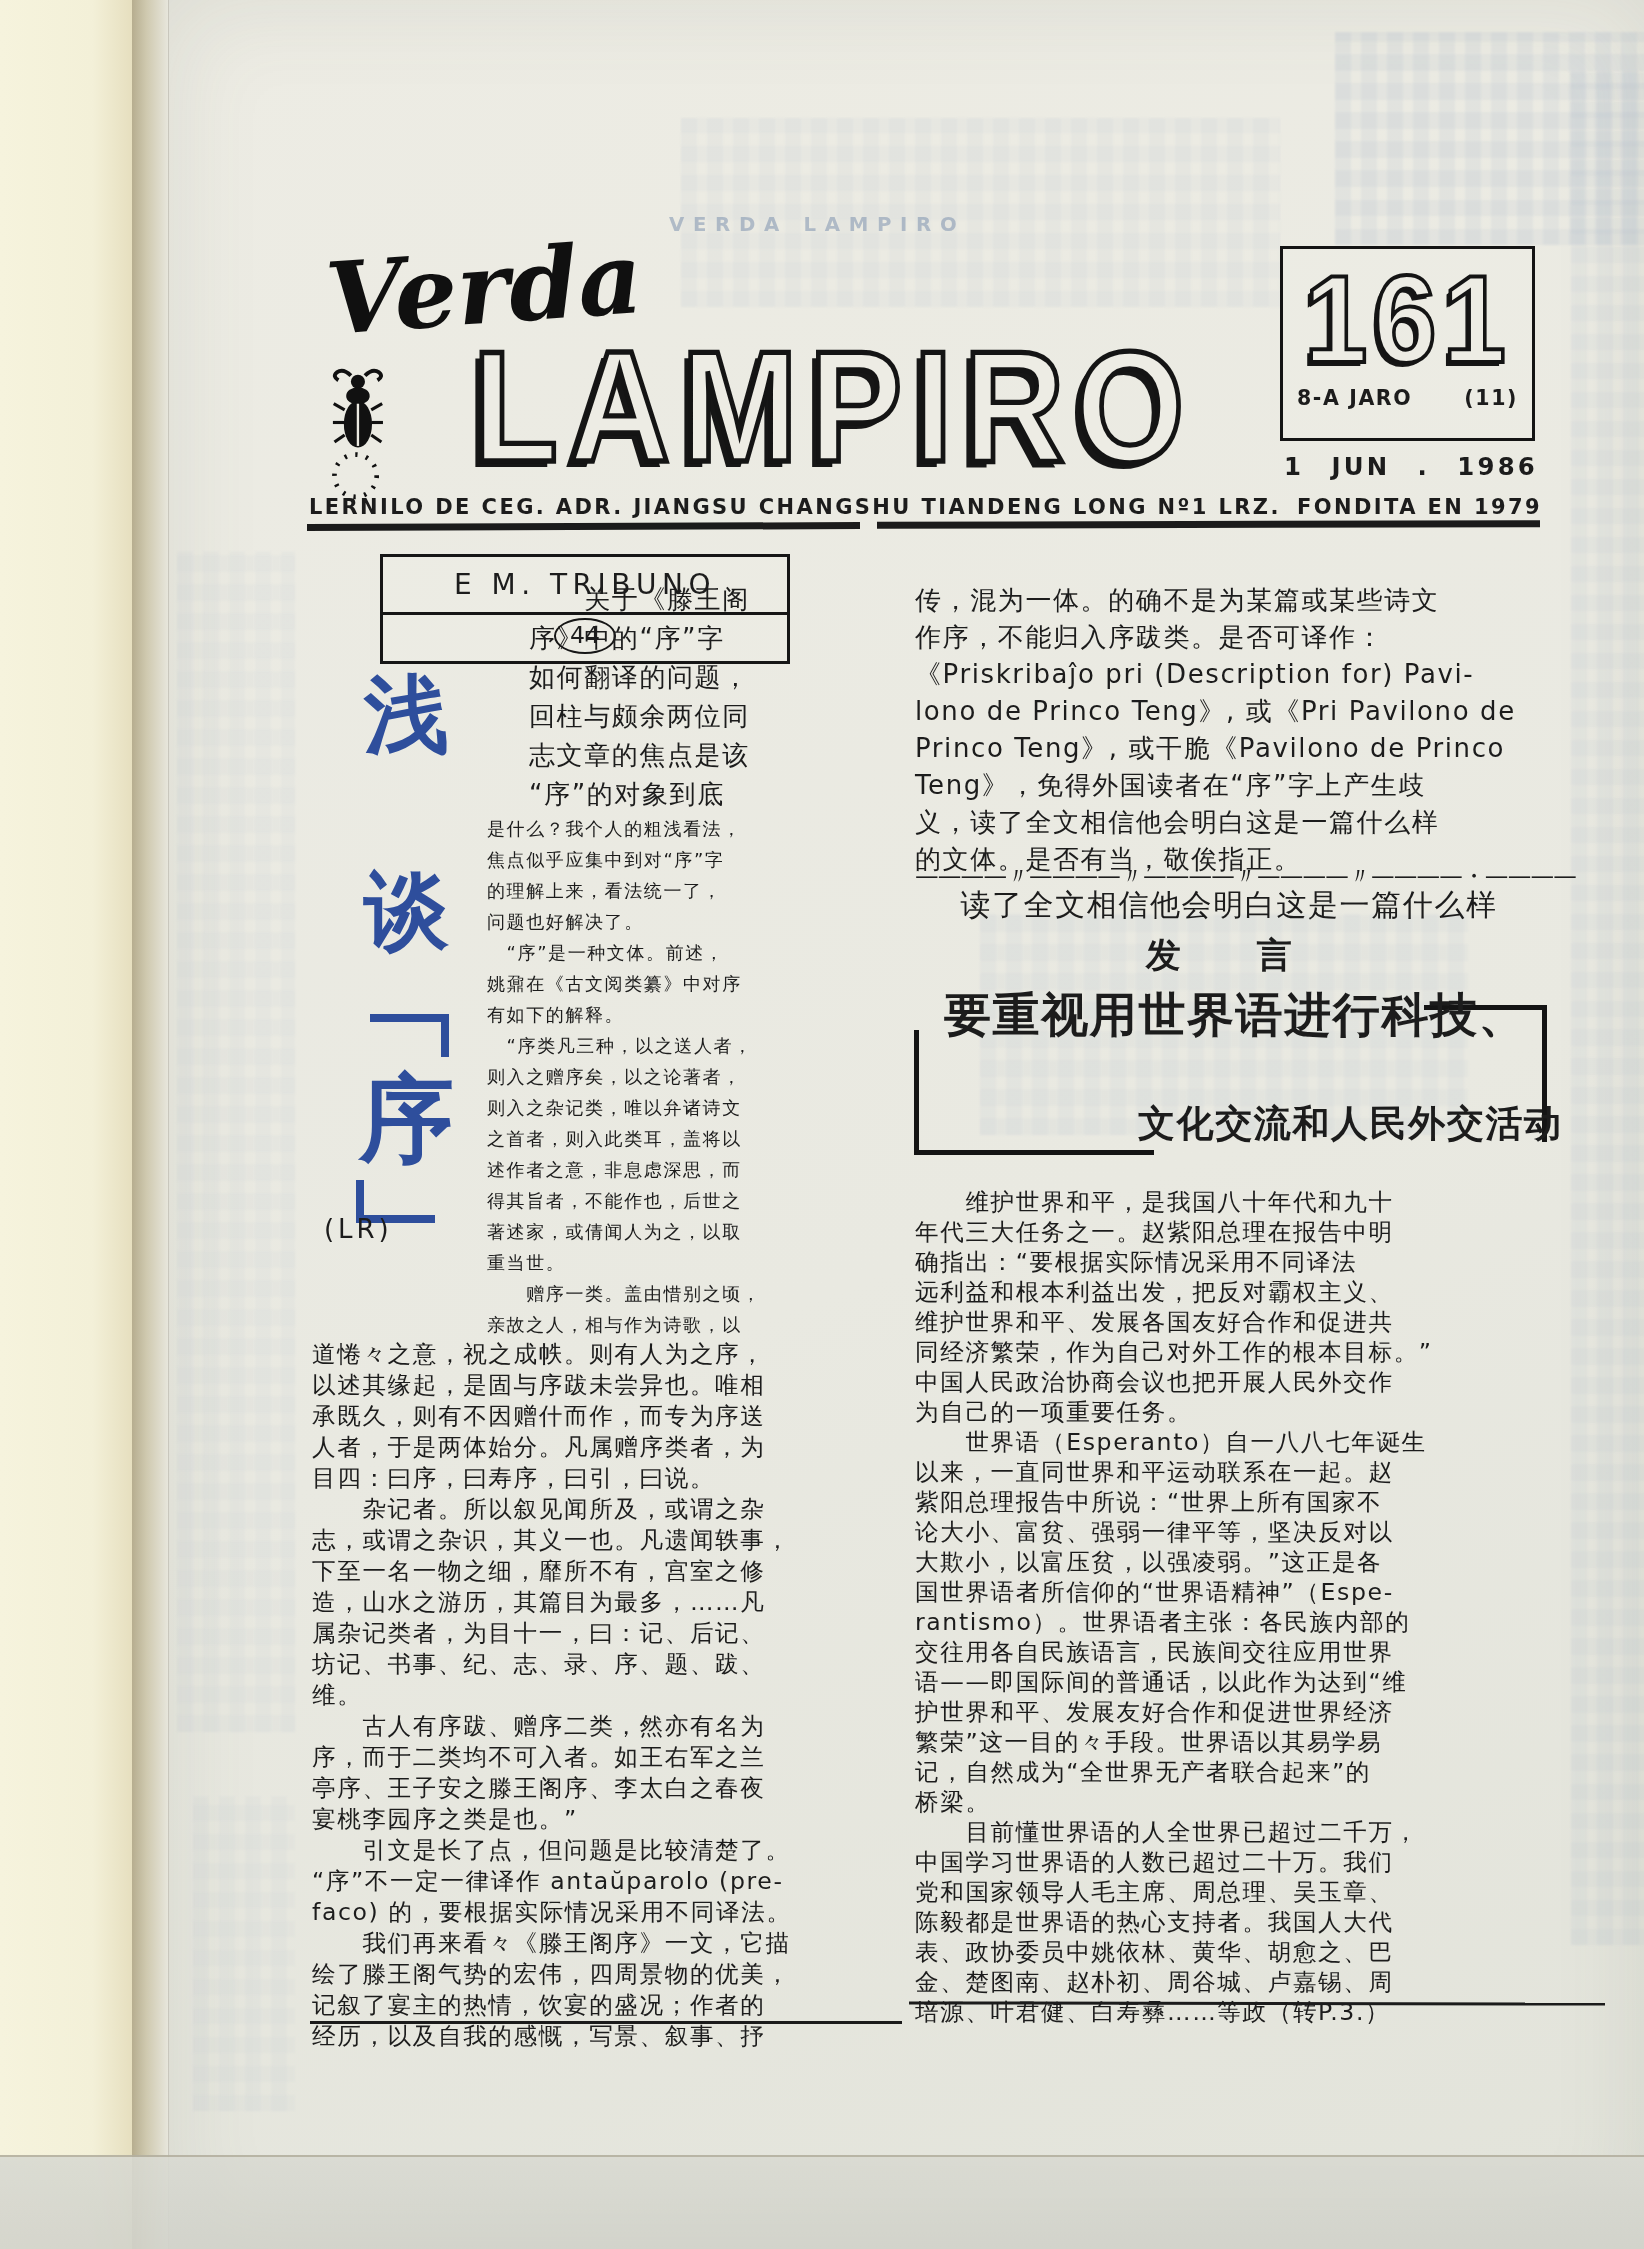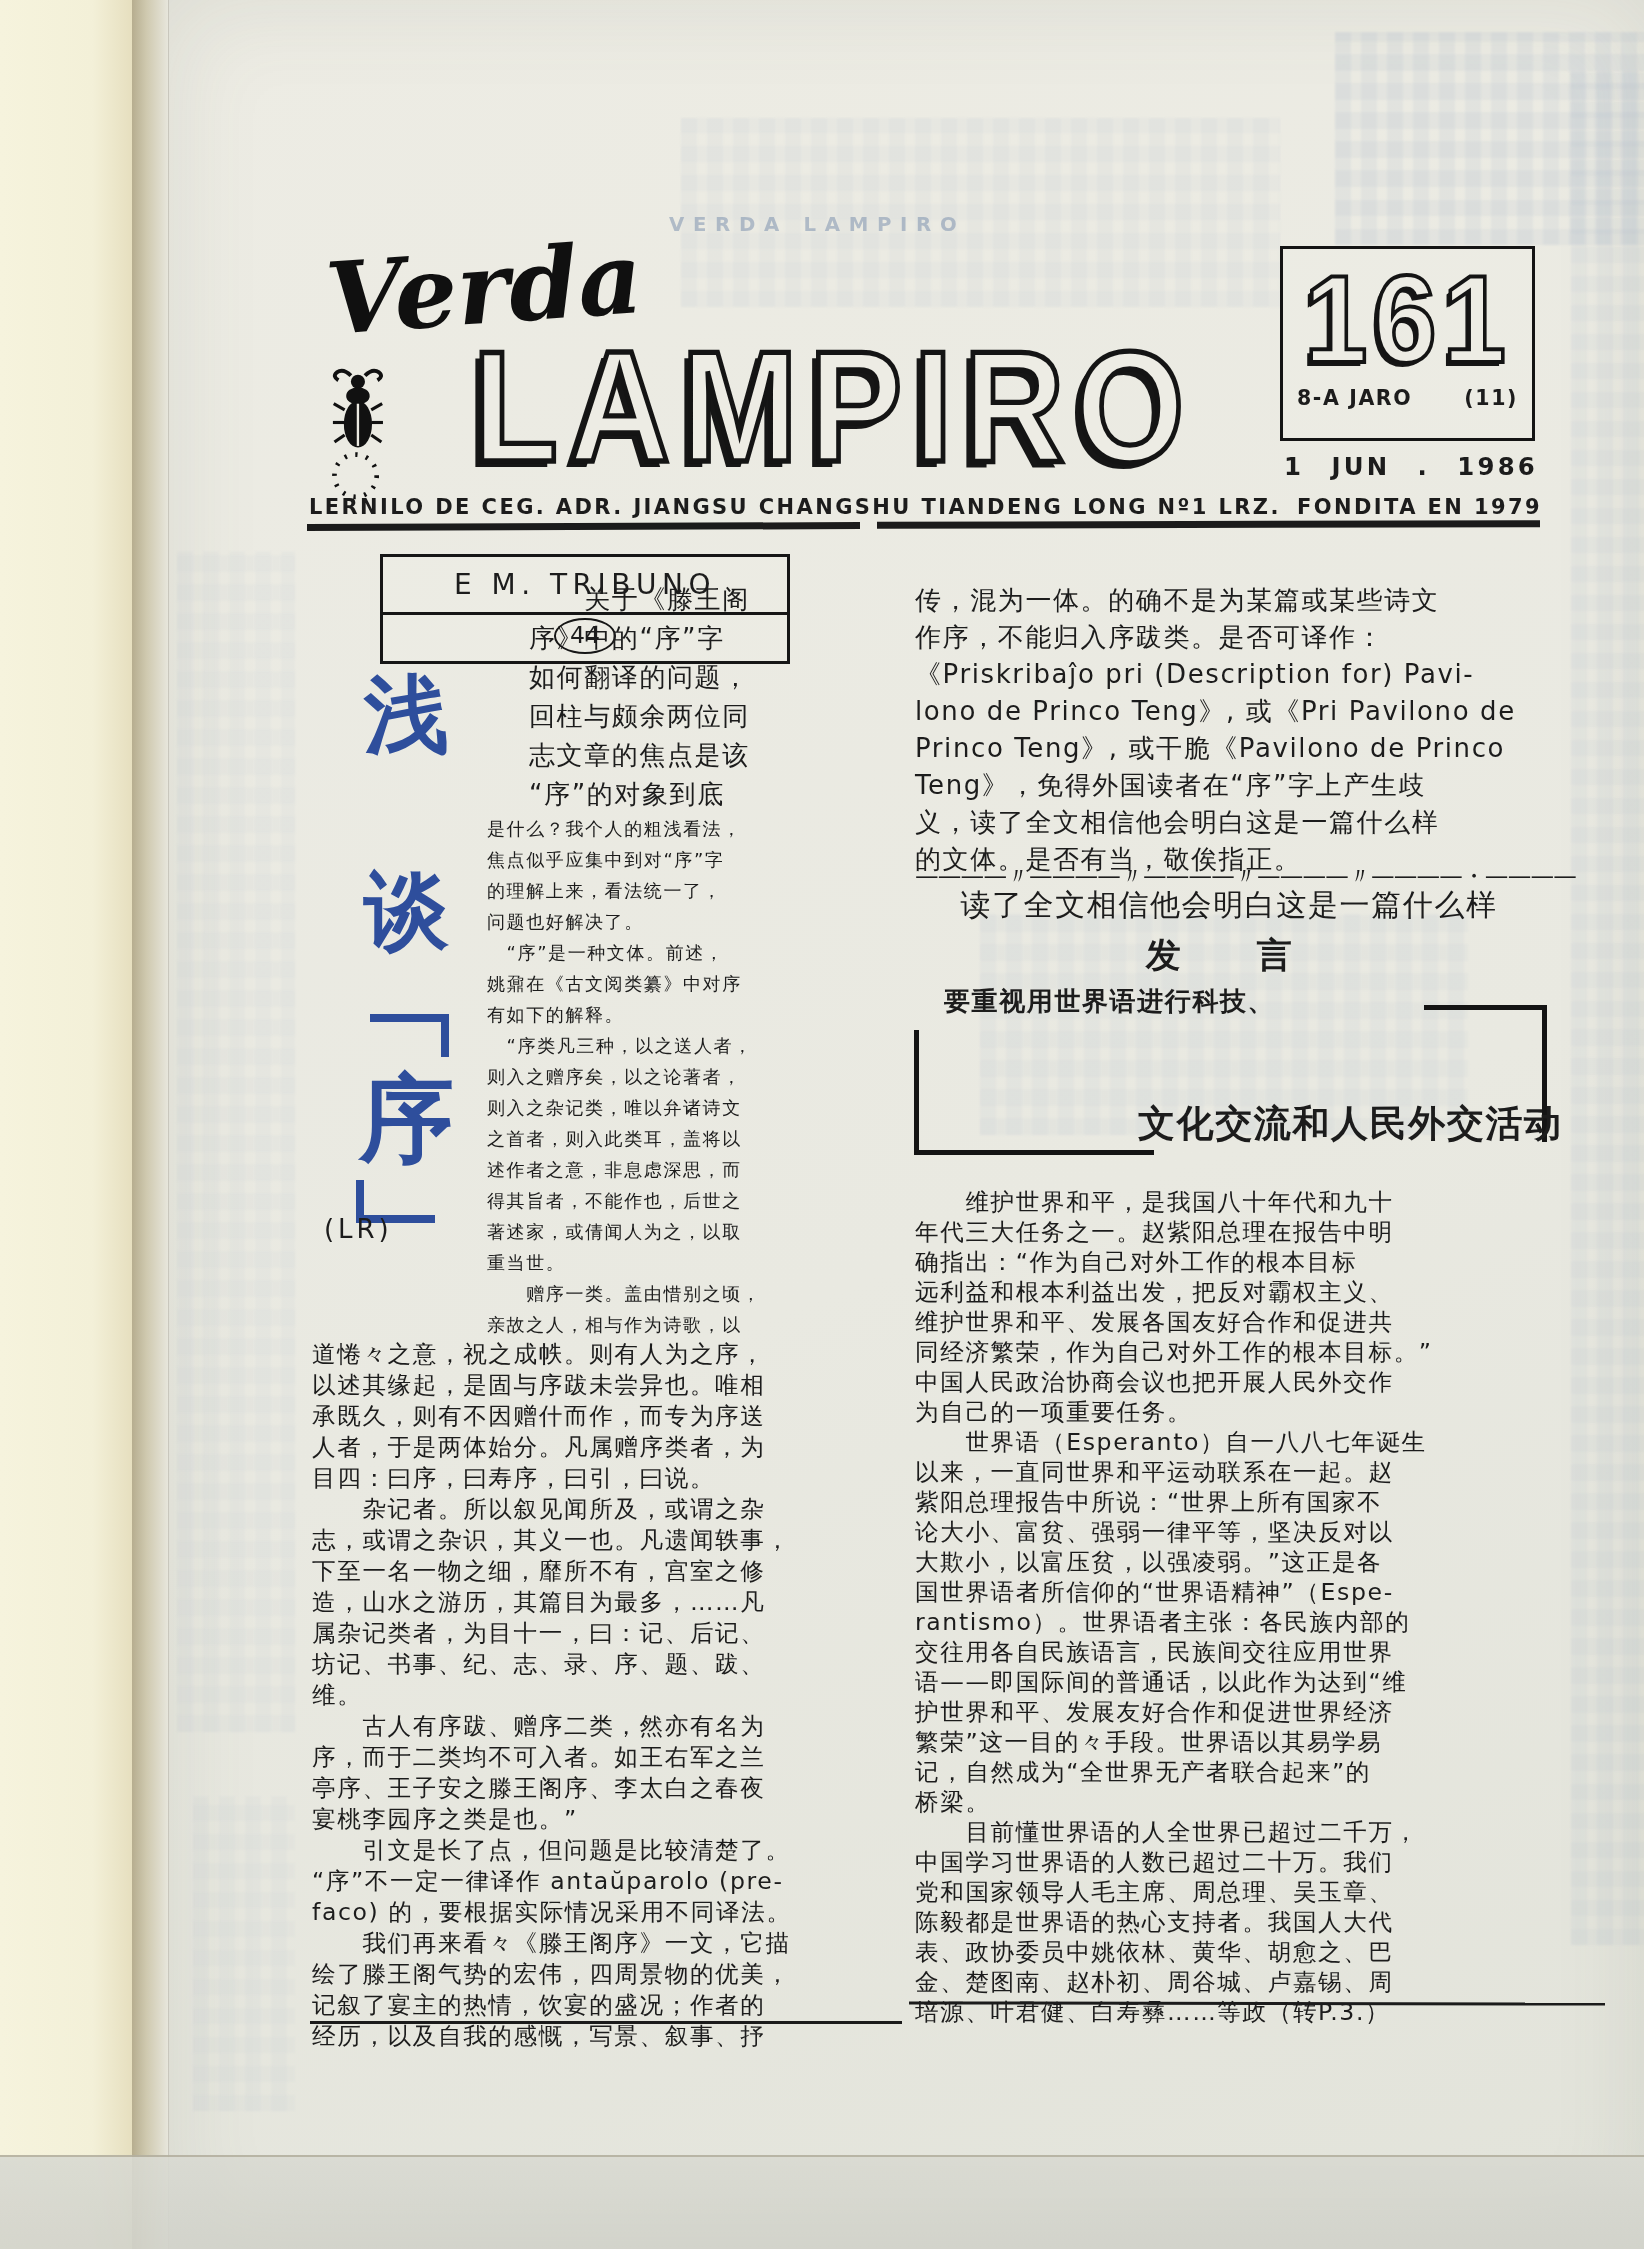--- a/index.html
+++ b/index.html
@@ -68,21 +68,21 @@
       letter-spacing:-0.8px;white-space:nowrap;color:#1d1d1d;}
   .rc-kicker{position:absolute;left:906px;top:885px;width:646px;text-align:center;
       font-size:30px;letter-spacing:1.6px;white-space:nowrap;}
   .rc-kicker2{position:absolute;left:906px;top:932px;width:646px;text-align:center;
       font-size:35px;letter-spacing:20.5px;font-weight:bold;}
   .boxhead{position:absolute;left:914px;top:989px;width:634px;height:169px;}
   .bh-frame-right{position:absolute;left:510px;top:15.8px;width:118px;height:132px;
       border-top:5.5px solid #141414;border-right:5.5px solid #141414;}
   .bh-frame-left{position:absolute;left:0;top:41px;width:235px;height:120px;
       border-left:5.5px solid #141414;border-bottom:5.5px solid #141414;}
-  .bh-line1{position:absolute;left:30px;top:-4.7px;font-size:26px;letter-spacing:1.6px;white-space:nowrap;font-weight:bold;}
+  .bh-line1{position:absolute;left:30px;top:-4.7px;font-size:47px;letter-spacing:1.6px;white-space:nowrap;font-weight:bold;}
   .bh-line2{position:absolute;left:224px;top:110px;font-size:37px;letter-spacing:1.6px;white-space:nowrap;font-weight:bold;}
   .rc-body{left:915px;top:1158px;font-size:23.6px;} .rc-body .line{line-height:30px;}
 </style>
 </head>
 <body>
 
 <div class="photo">
 
   <div class="edge-strip"></div>
   <div class="gutter"></div>
@@ -248,21 +248,21 @@
   <div class="boxhead">
     <div class="bh-frame-right"></div>
     <div class="bh-frame-left"></div>
     <div class="bh-line1">要重视用世界语进行科技、</div>
     <div class="bh-line2">文化交流和人民外交活动</div>
   </div>
 
   <div class="lines rc-body">
       <div class="line">　　维护世界和平，是我国八十年代和九十</div>
       <div class="line">年代三大任务之一。赵紫阳总理在报告中明</div>
-      <div class="line">确指出：“作为自己对外工作的根本目标</div>
+      <div class="line">确指出：“要根据实际情况采用不同译法</div>
       <div class="line">远利益和根本利益出发，把反对霸权主义、</div>
       <div class="line">维护世界和平、发展各国友好合作和促进共</div>
       <div class="line">同经济繁荣，作为自己对外工作的根本目标。”</div>
       <div class="line">中国人民政治协商会议也把开展人民外交作</div>
       <div class="line">为自己的一项重要任务。</div>
       <div class="line">　　世界语（Esperanto）自一八八七年诞生</div>
       <div class="line">以来，一直同世界和平运动联系在一起。赵</div>
       <div class="line">紫阳总理报告中所说：“世界上所有国家不</div>
       <div class="line">论大小、富贫、强弱一律平等，坚决反对以</div>
       <div class="line">大欺小，以富压贫，以强凌弱。”这正是各</div>

